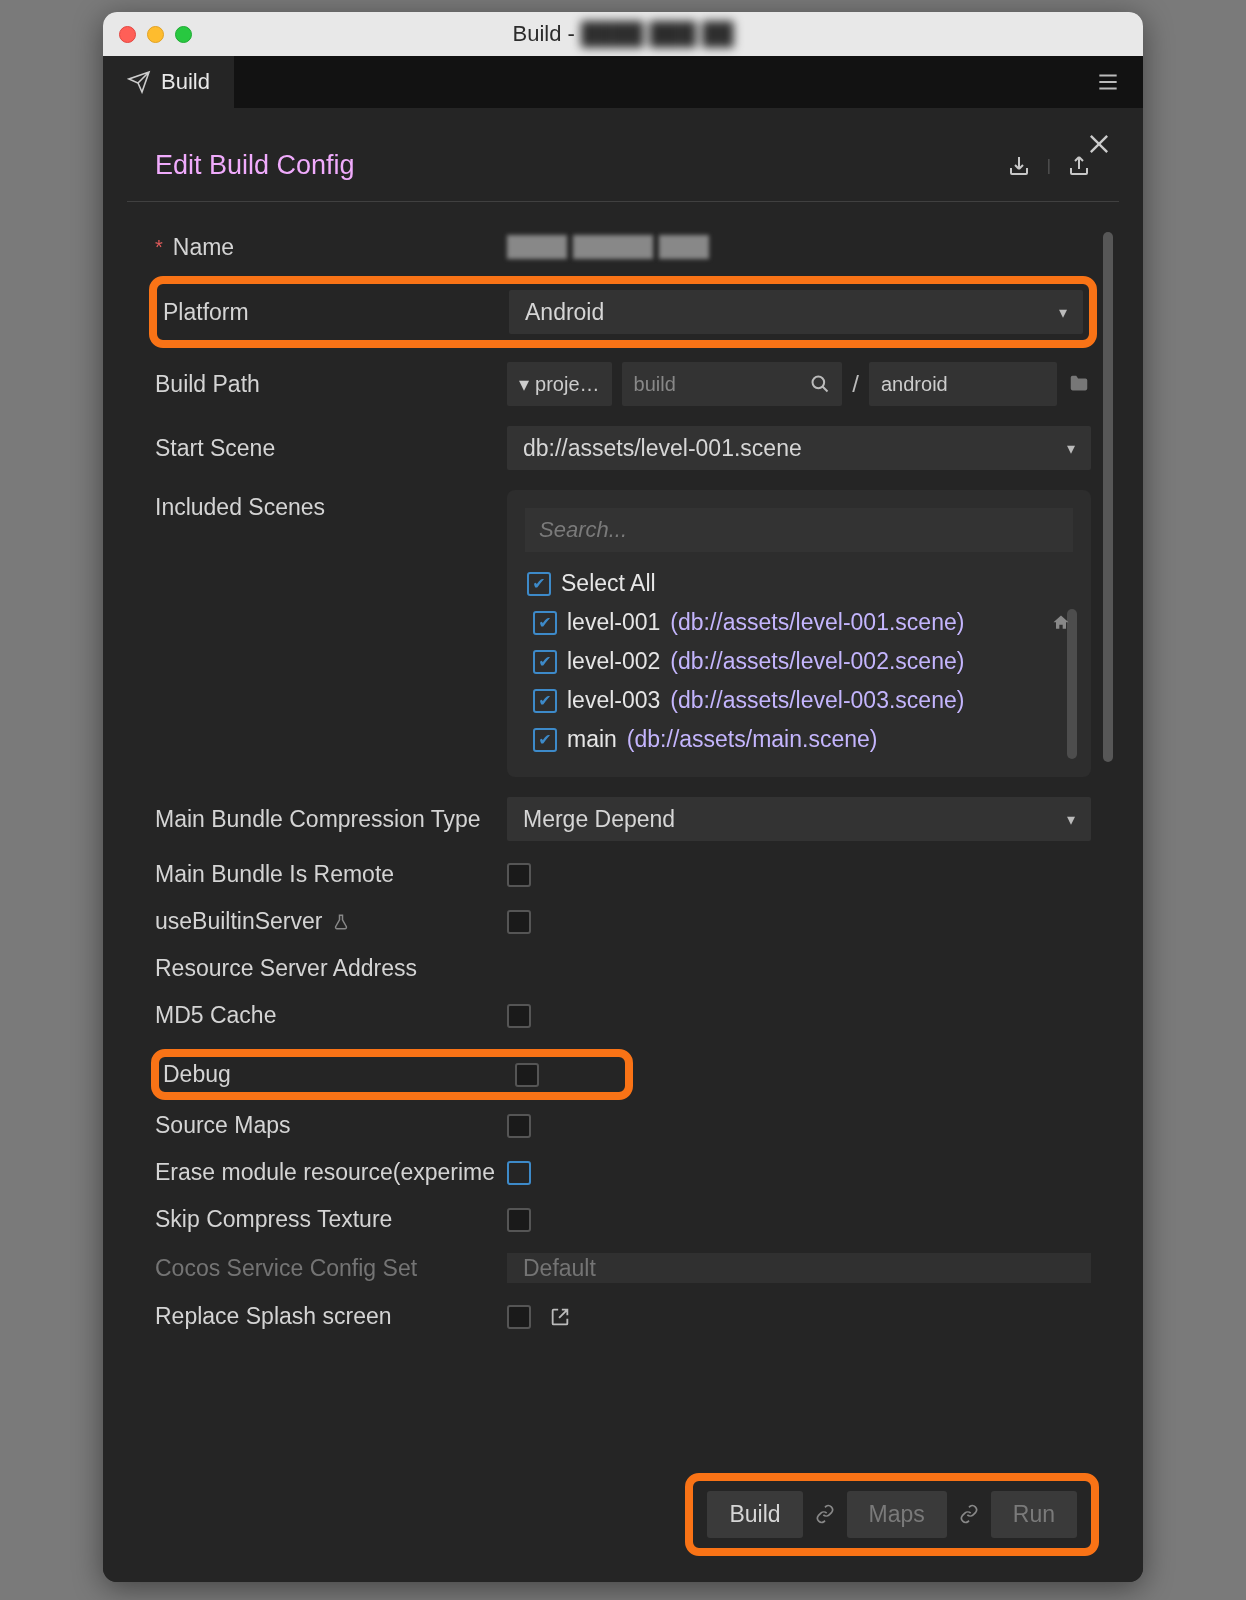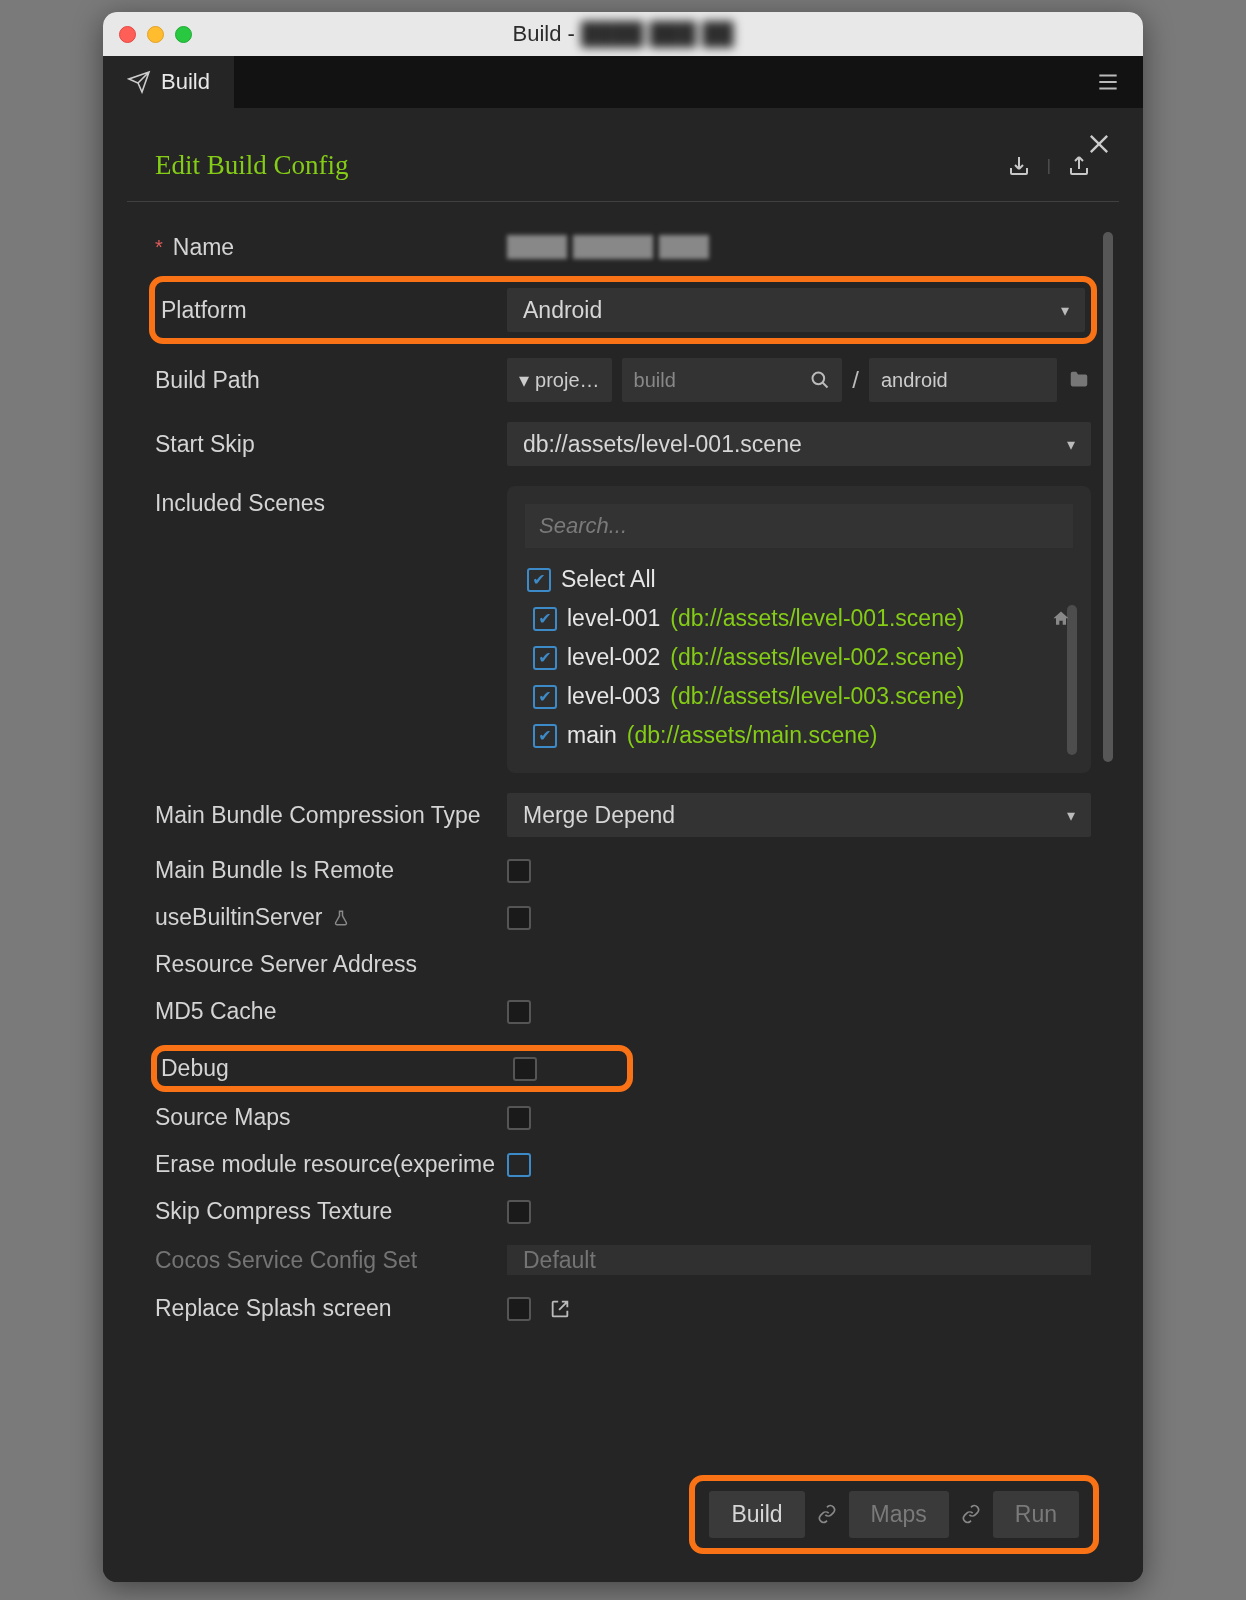--- a/index.html
+++ b/index.html
@@ -68,21 +68,21 @@
   color: #ccc; font-size: 32px;
   cursor: pointer;
 }
 .panel-head {
   display: flex;
   justify-content: space-between;
   align-items: center;
   padding: 24px 28px 20px;
   border-bottom: 1px solid #404040;
 }
-.panel-title { color: #84cc16; font-size: 27px; font-weight: 400; font-family: Liberation Serif, serif; }
+.panel-title { color: #f0abfc; font-size: 27px; font-weight: 400; }
 .head-icons { display: flex; align-items: center; gap: 16px; color: #c8c8c8; }
 .head-icons .sep { color: #555; }
 .content {
   flex: 1;
   overflow: hidden;
   position: relative;
   padding: 30px 28px 0;
 }
 .scrolltrack {
   position: absolute;
@@ -117,21 +117,21 @@
   border-radius: 2px;
 }
 .input::placeholder { color: #7a7a7a; font-style: italic; }
 .select {
   display: flex;
   align-items: center;
   justify-content: space-between;
 }
 .chev { color: #bbb; font-size: 16px; }
 .highlight-yellow {
-  border: 6px solid #f97316;
+  border: 8px solid #f97316;
   border-radius: 14px;
 }
 .platform-wrap { padding: 6px; margin: -6px 0 14px -6px; width: calc(100% + 12px); }
 .buildpath-ctrl { display: flex; gap: 10px; align-items: center; }
 .bp-btn { background: #333; height: 44px; display: flex; align-items: center; padding: 0 12px; color: #ccc; font-size: 20px; border-radius: 2px; gap: 6px; }
 .bp-input { flex: 1; }
 .bp-slash { color: #bbb; font-size: 24px; }
 .folder-ico { color: #888; font-size: 22px; }
 .scenes-box {
   background: #2d2d2d;
@@ -151,21 +151,21 @@
 }
 .scenes-search::placeholder { color: #7a7a7a; font-style: italic; }
 .scene-row {
   display: flex;
   align-items: center;
   gap: 10px;
   padding: 6px 2px;
   font-size: 23px;
 }
 .scene-row .name { color: #e6e6e6; }
-.scene-row .path { color: #84cc16; }
+.scene-row .path { color: #c4b5fd; }
 .checkbox {
   width: 24px; height: 24px;
   border: 2px solid #3d8ac9;
   border-radius: 3px;
   display: flex; align-items: center; justify-content: center;
   color: #3d8ac9;
   font-size: 16px;
   flex-shrink: 0;
 }
 .checkbox.empty {
@@ -320,21 +320,21 @@
           </div>
           <span class="folder-ico">
             <svg width="24" height="22" viewBox="0 0 24 24" fill="#777">
                 <path d="M3 5a2 2 0 012-2h4l2 3h8a2 2 0 012 2v9a2 2 0 01-2 2H5a2 2 0 01-2-2V5z"></path>
               </svg>
           </span>
         </div>
       </div>
 
       <div class="row">
-        <div class="label">Start Skip</div>
+        <div class="label">Start Scene</div>
         <div class="control">
           <div class="select">
             <span>db://assets/level-001.scene</span>
             <span class="chev">▾</span>
           </div>
         </div>
       </div>
 
       <div class="row row-top">
         <div class="label">Included Scenes</div>

